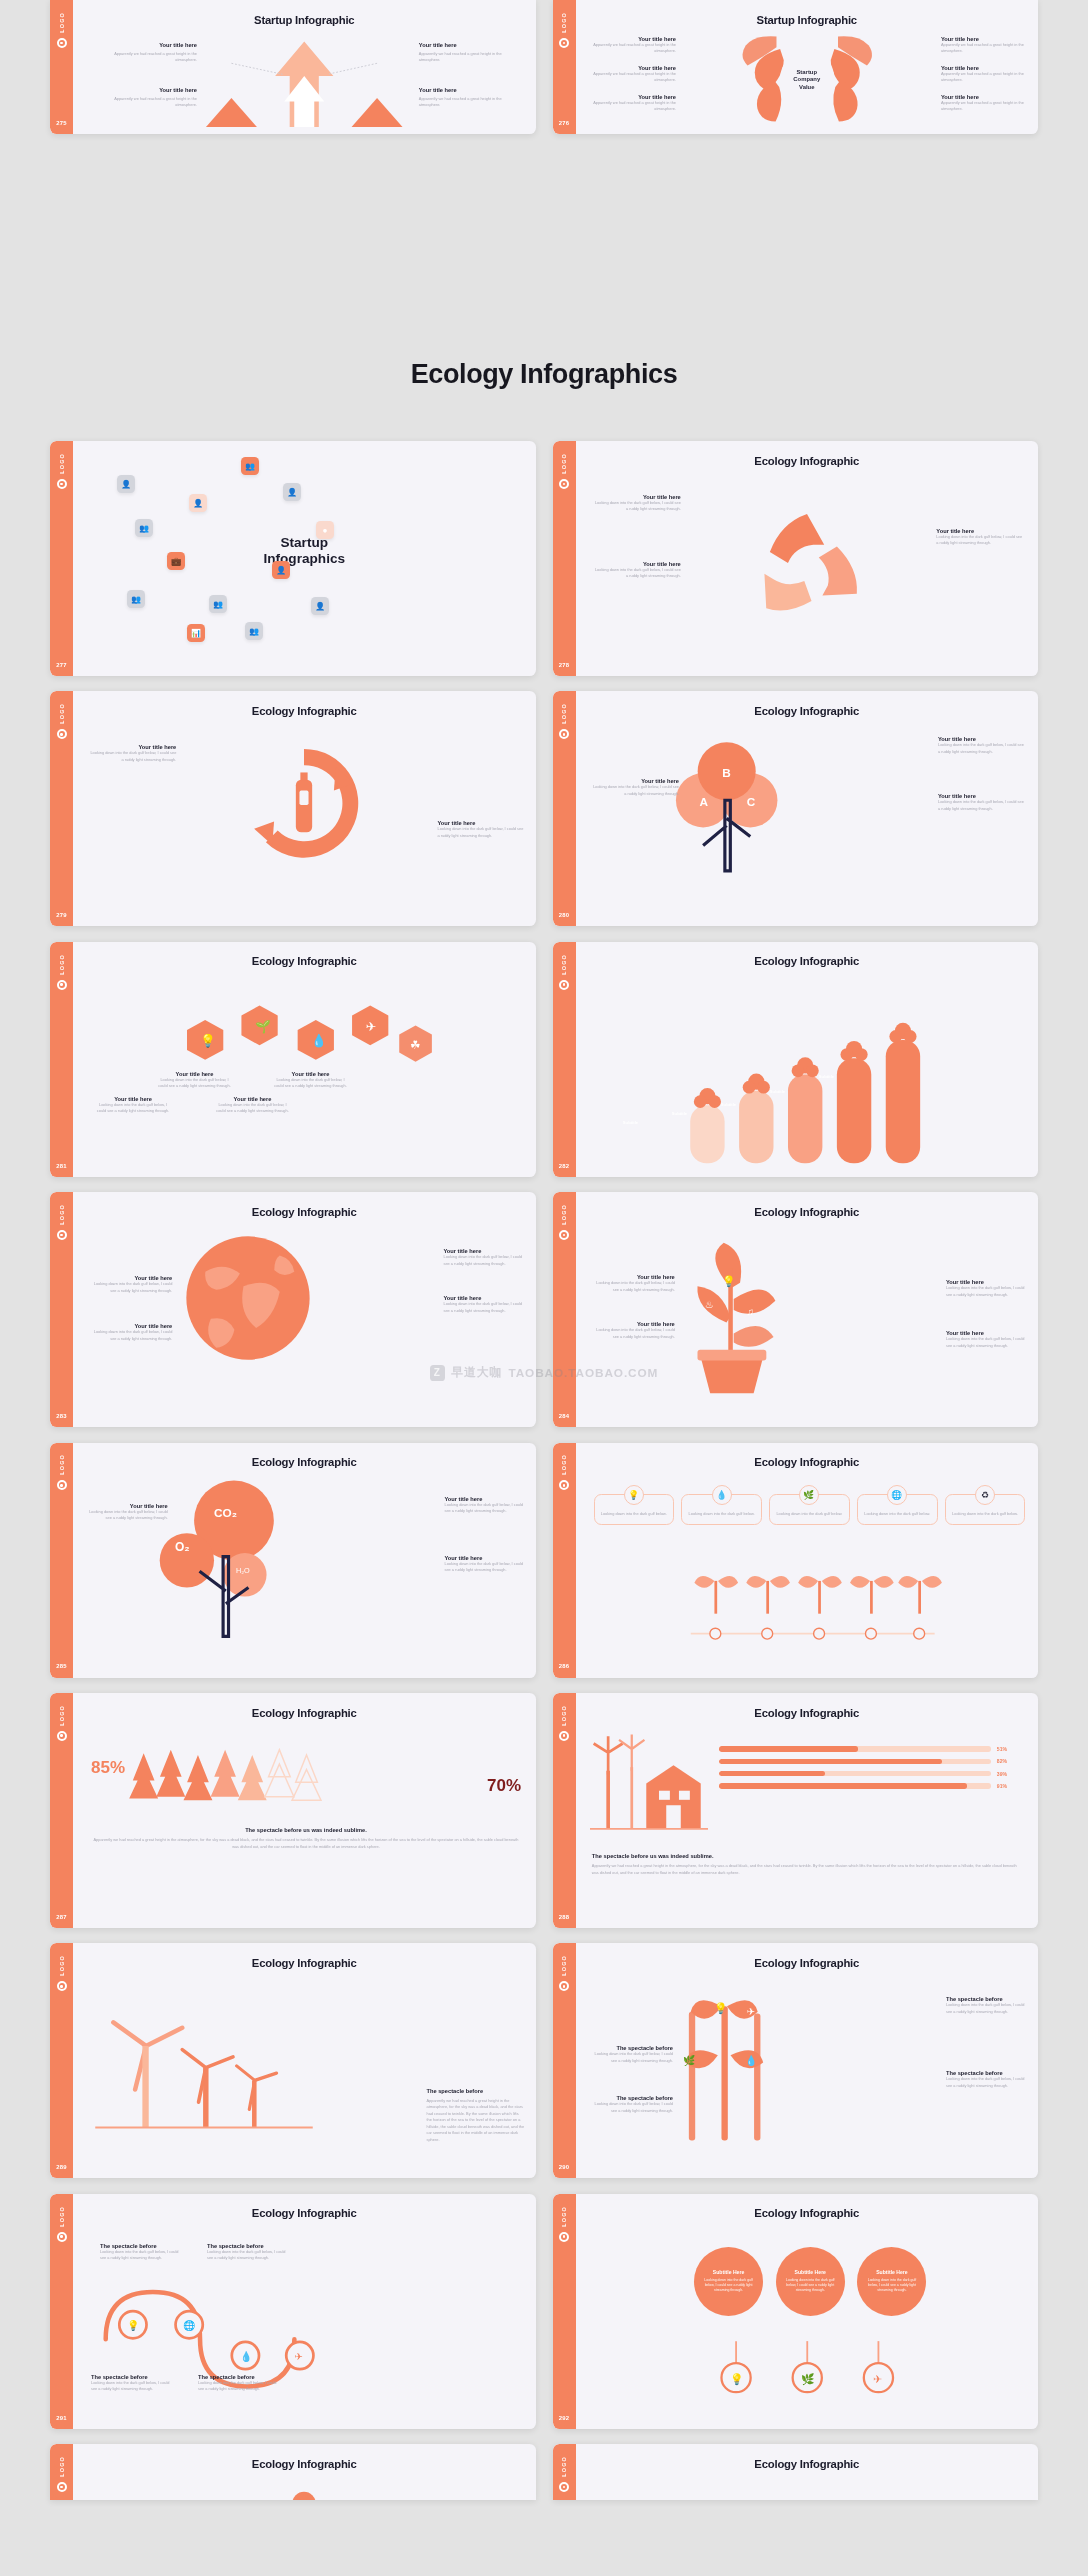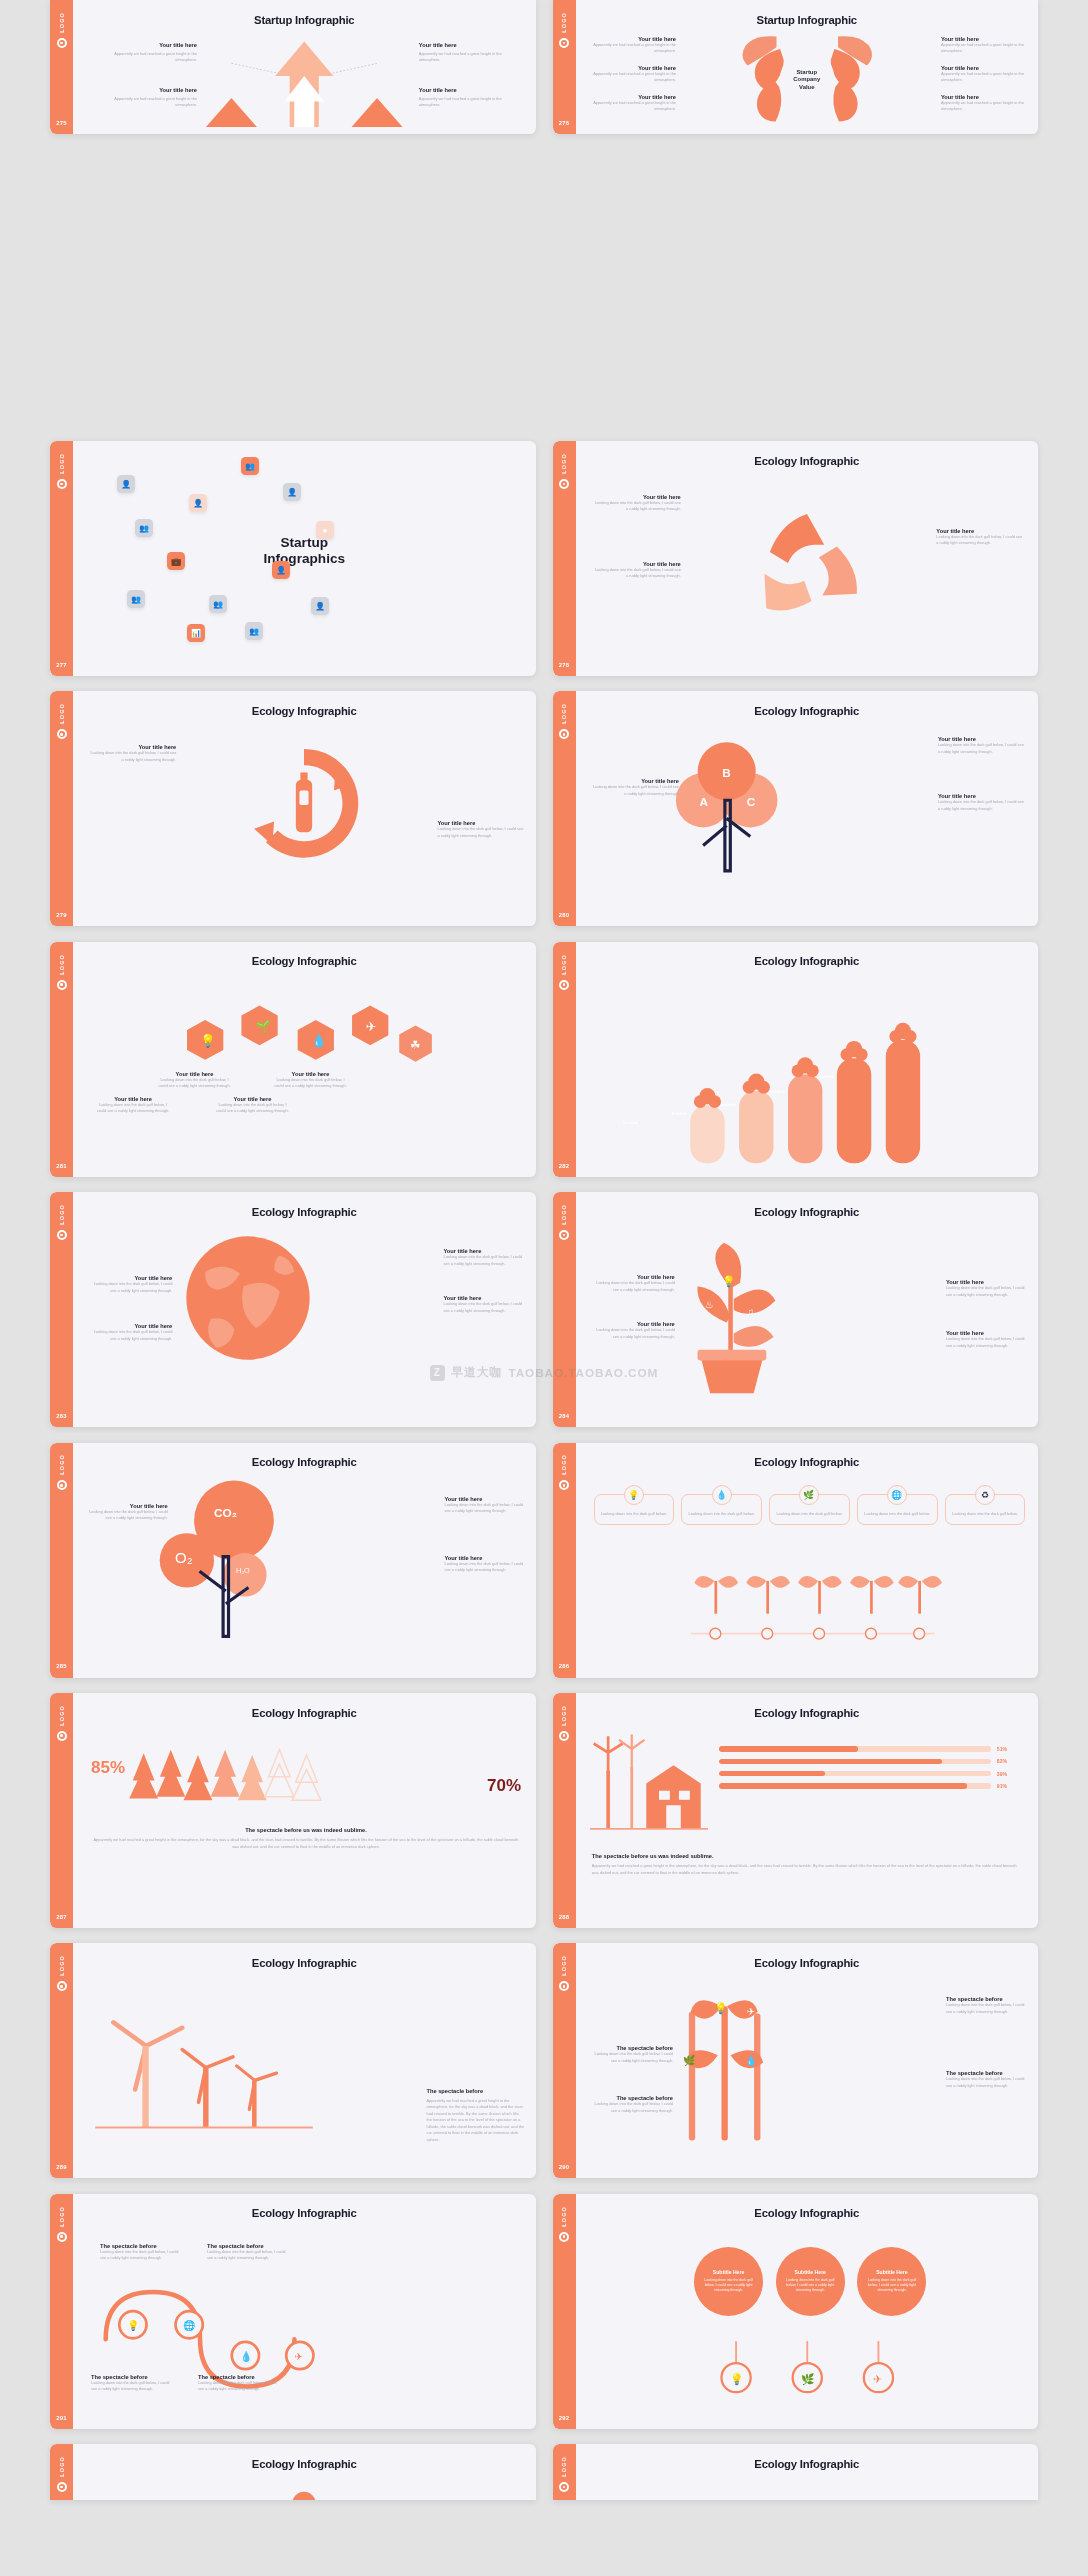--- a/index.html
+++ b/index.html
@@ -182,20 +182,21 @@
           <div class="body-sm">Apparently we had reached a great height in the atmosphere.</div>
         </div>
         <div style="position:absolute;right:11px;top:94px;width:86px">
           <div class="ttl-sm">Your title here</div>
           <div class="body-sm">Apparently we had reached a great height in the atmosphere.</div>
         </div>
       </div>
     </div>
   </div>
 
+  <div class="section-heading" style="position:absolute;top:359px;left:0;right:0">Ecology Infographics</div>
 
   <div class="grid" style="position:absolute;top:441px;left:0;right:0">
 
     <div class="slide">
       <div class="rail">
         <div class="rail-logo">LOGO</div>
         <div class="rail-dot">
             <i></i>
           </div>
         <div class="rail-num">277</div>
@@ -494,21 +495,21 @@
       </div>
       <div class="slide-body">
         <div class="slide-title">Ecology Infographic</div>
         <svg width="154" height="163" viewBox="0 0 170 180" style="position:absolute;left:74px;top:34px">
           <circle cx="96" cy="48" r="44" fill="#F4835E"></circle>
           <circle cx="44" cy="92" r="30" fill="#F4835E"></circle>
           <circle cx="108" cy="108" r="24" fill="#F9A184"></circle>
           <path d="M84 88 L84 176 L90 176 L90 88 Z M87 126 L58 104 M87 140 L112 122" stroke="#1F2144" stroke-width="3.5" fill="none"></path>
         </svg>
         <div style="position:absolute;left:141px;top:63px;color:#fff;font-size:11.8px;font-weight:bold">CO₂</div>
-        <div style="position:absolute;left:102px;top:106px;color:#fff;font-size:15px;font-weight:normal">O₂</div>
+        <div style="position:absolute;left:102px;top:97px;color:#fff;font-size:12px;font-weight:bold">O₂</div>
         <div style="position:absolute;left:163px;top:123px;color:#fff;font-size:7.3px;font-weight:normal">H₂O</div>
         <div style="position:absolute;left:12.7px;top:60px;width:82px;text-align:right">
           <div class="ttl-sm">Your title here</div>
           <div class="body-sm">Looking down into the dark gulf below, I could see a ruddy light streaming through.</div>
         </div>
         <div style="position:absolute;right:9px;top:53px;width:82px">
           <div class="ttl-sm">Your title here</div>
           <div class="body-sm">Looking down into the dark gulf below, I could see a ruddy light streaming through.</div>
         </div>
         <div style="position:absolute;right:9px;top:112px;width:82px">

